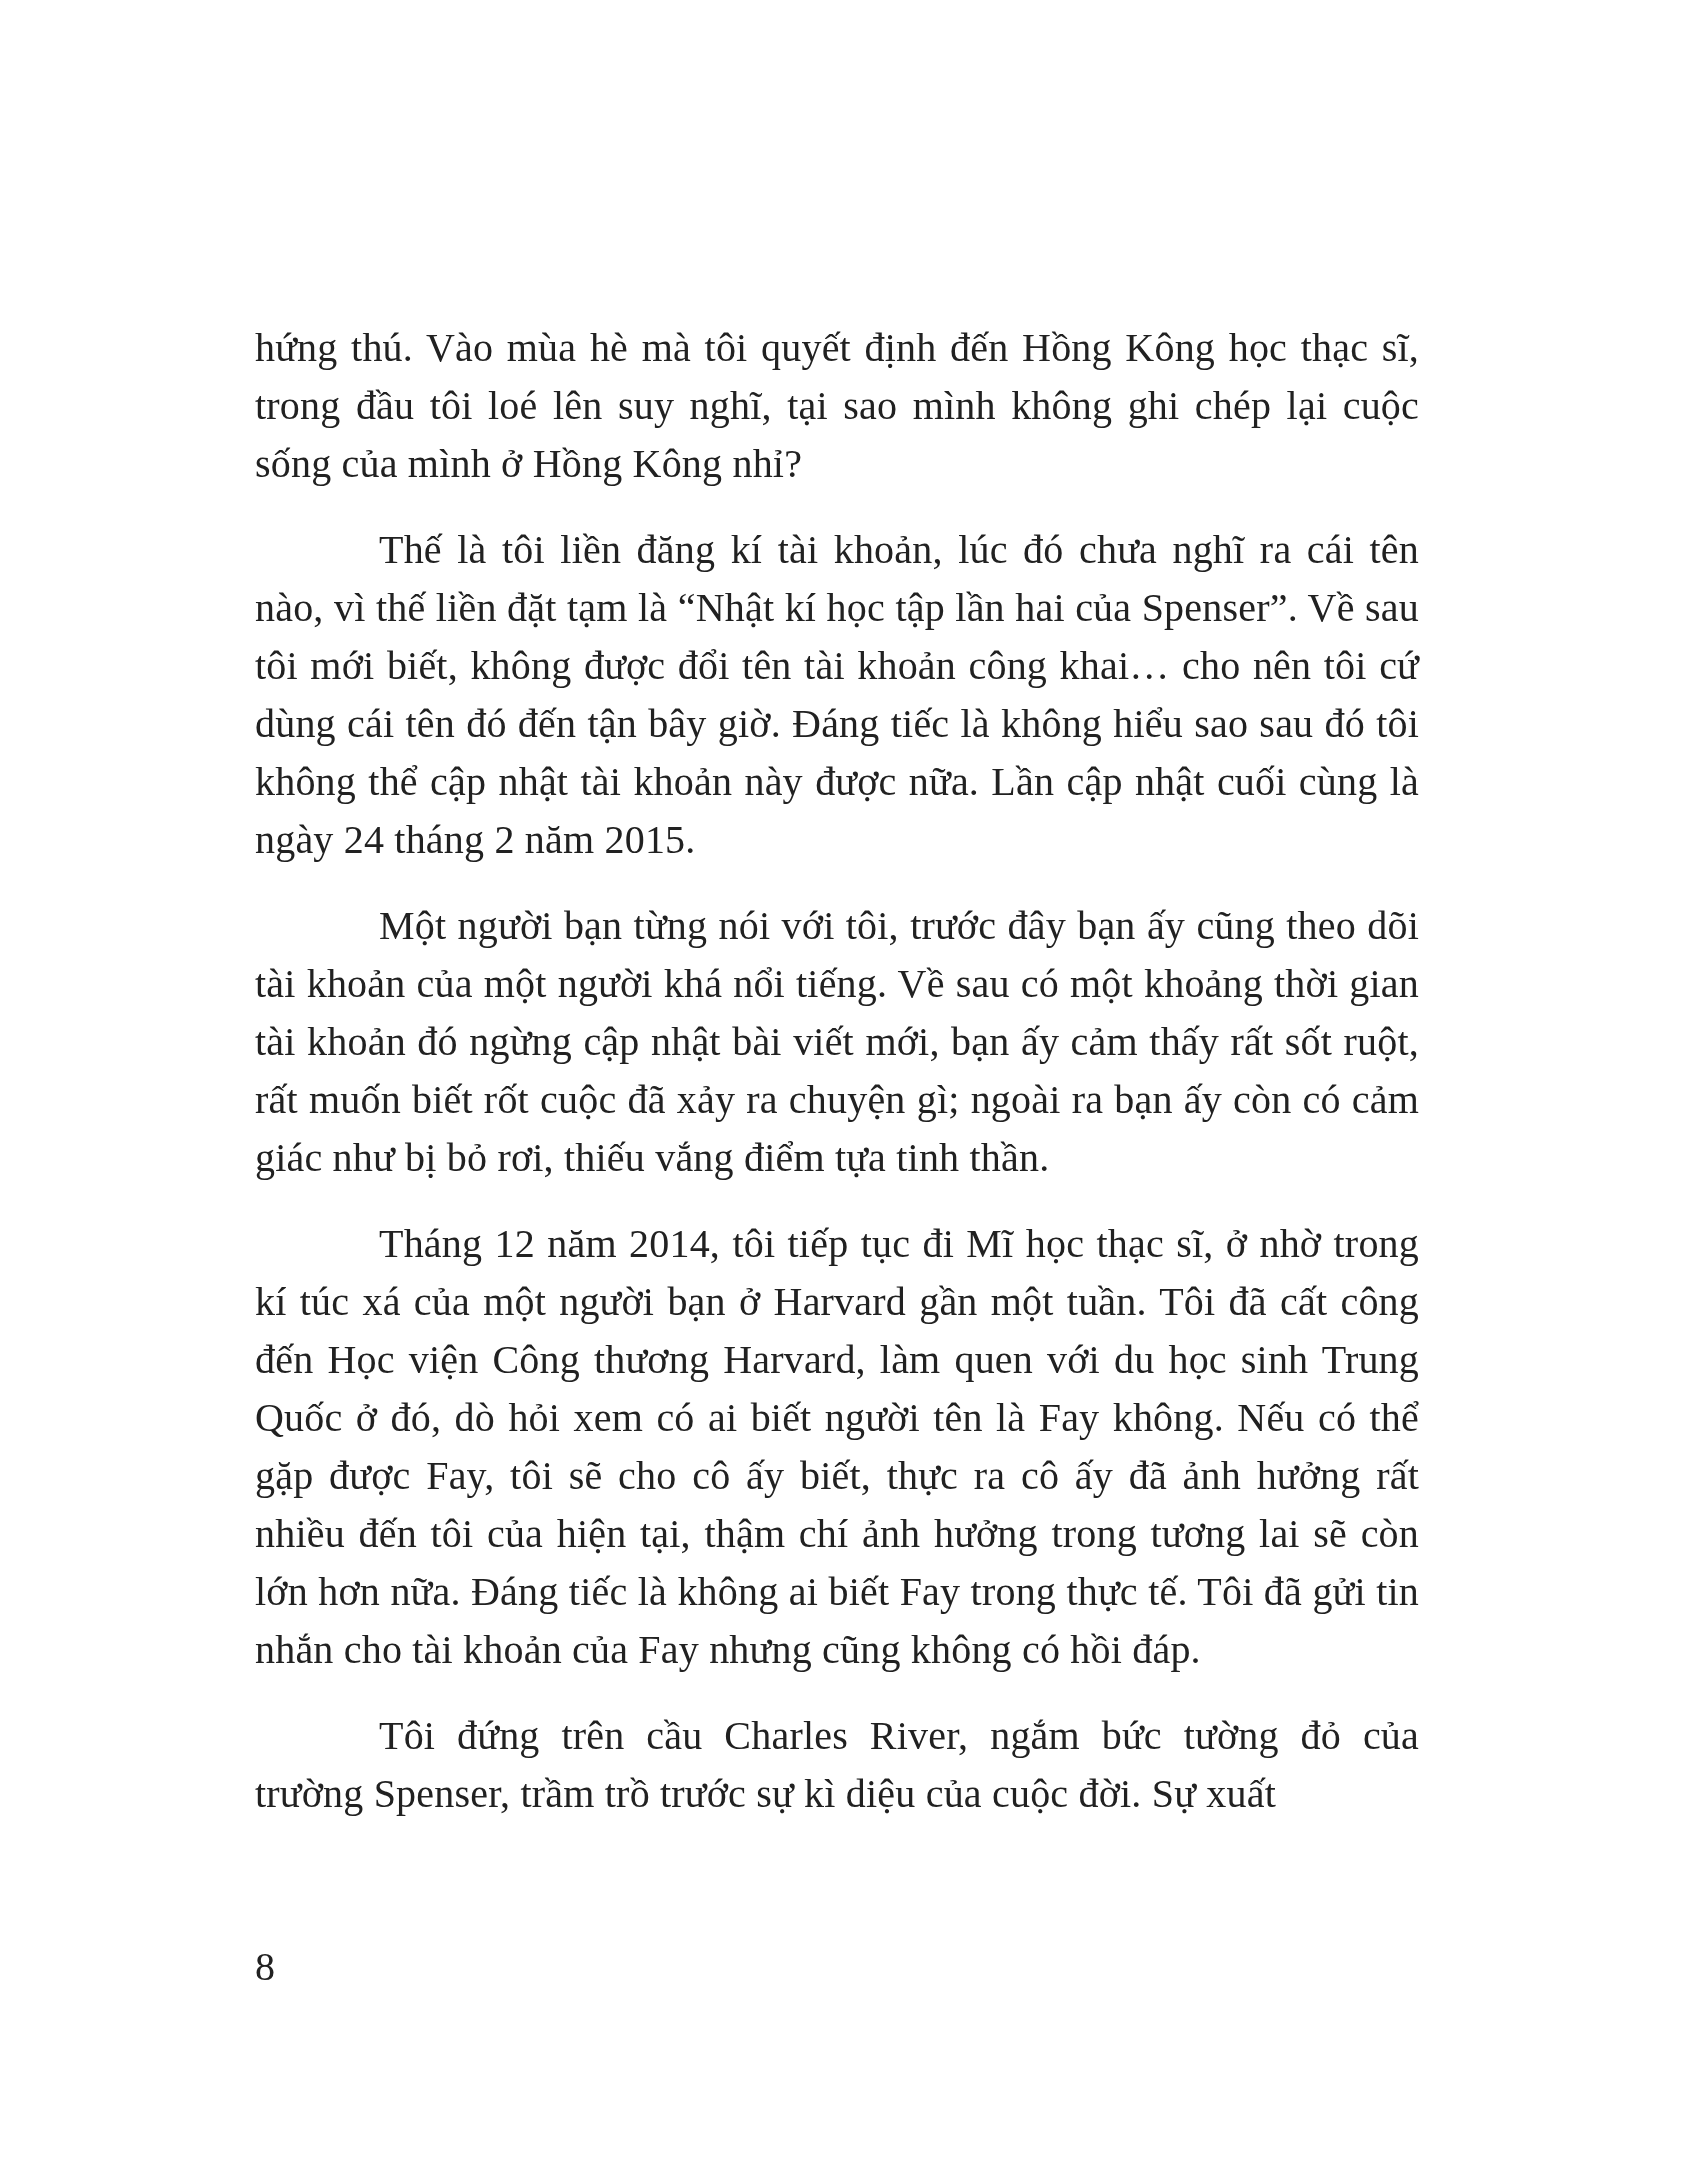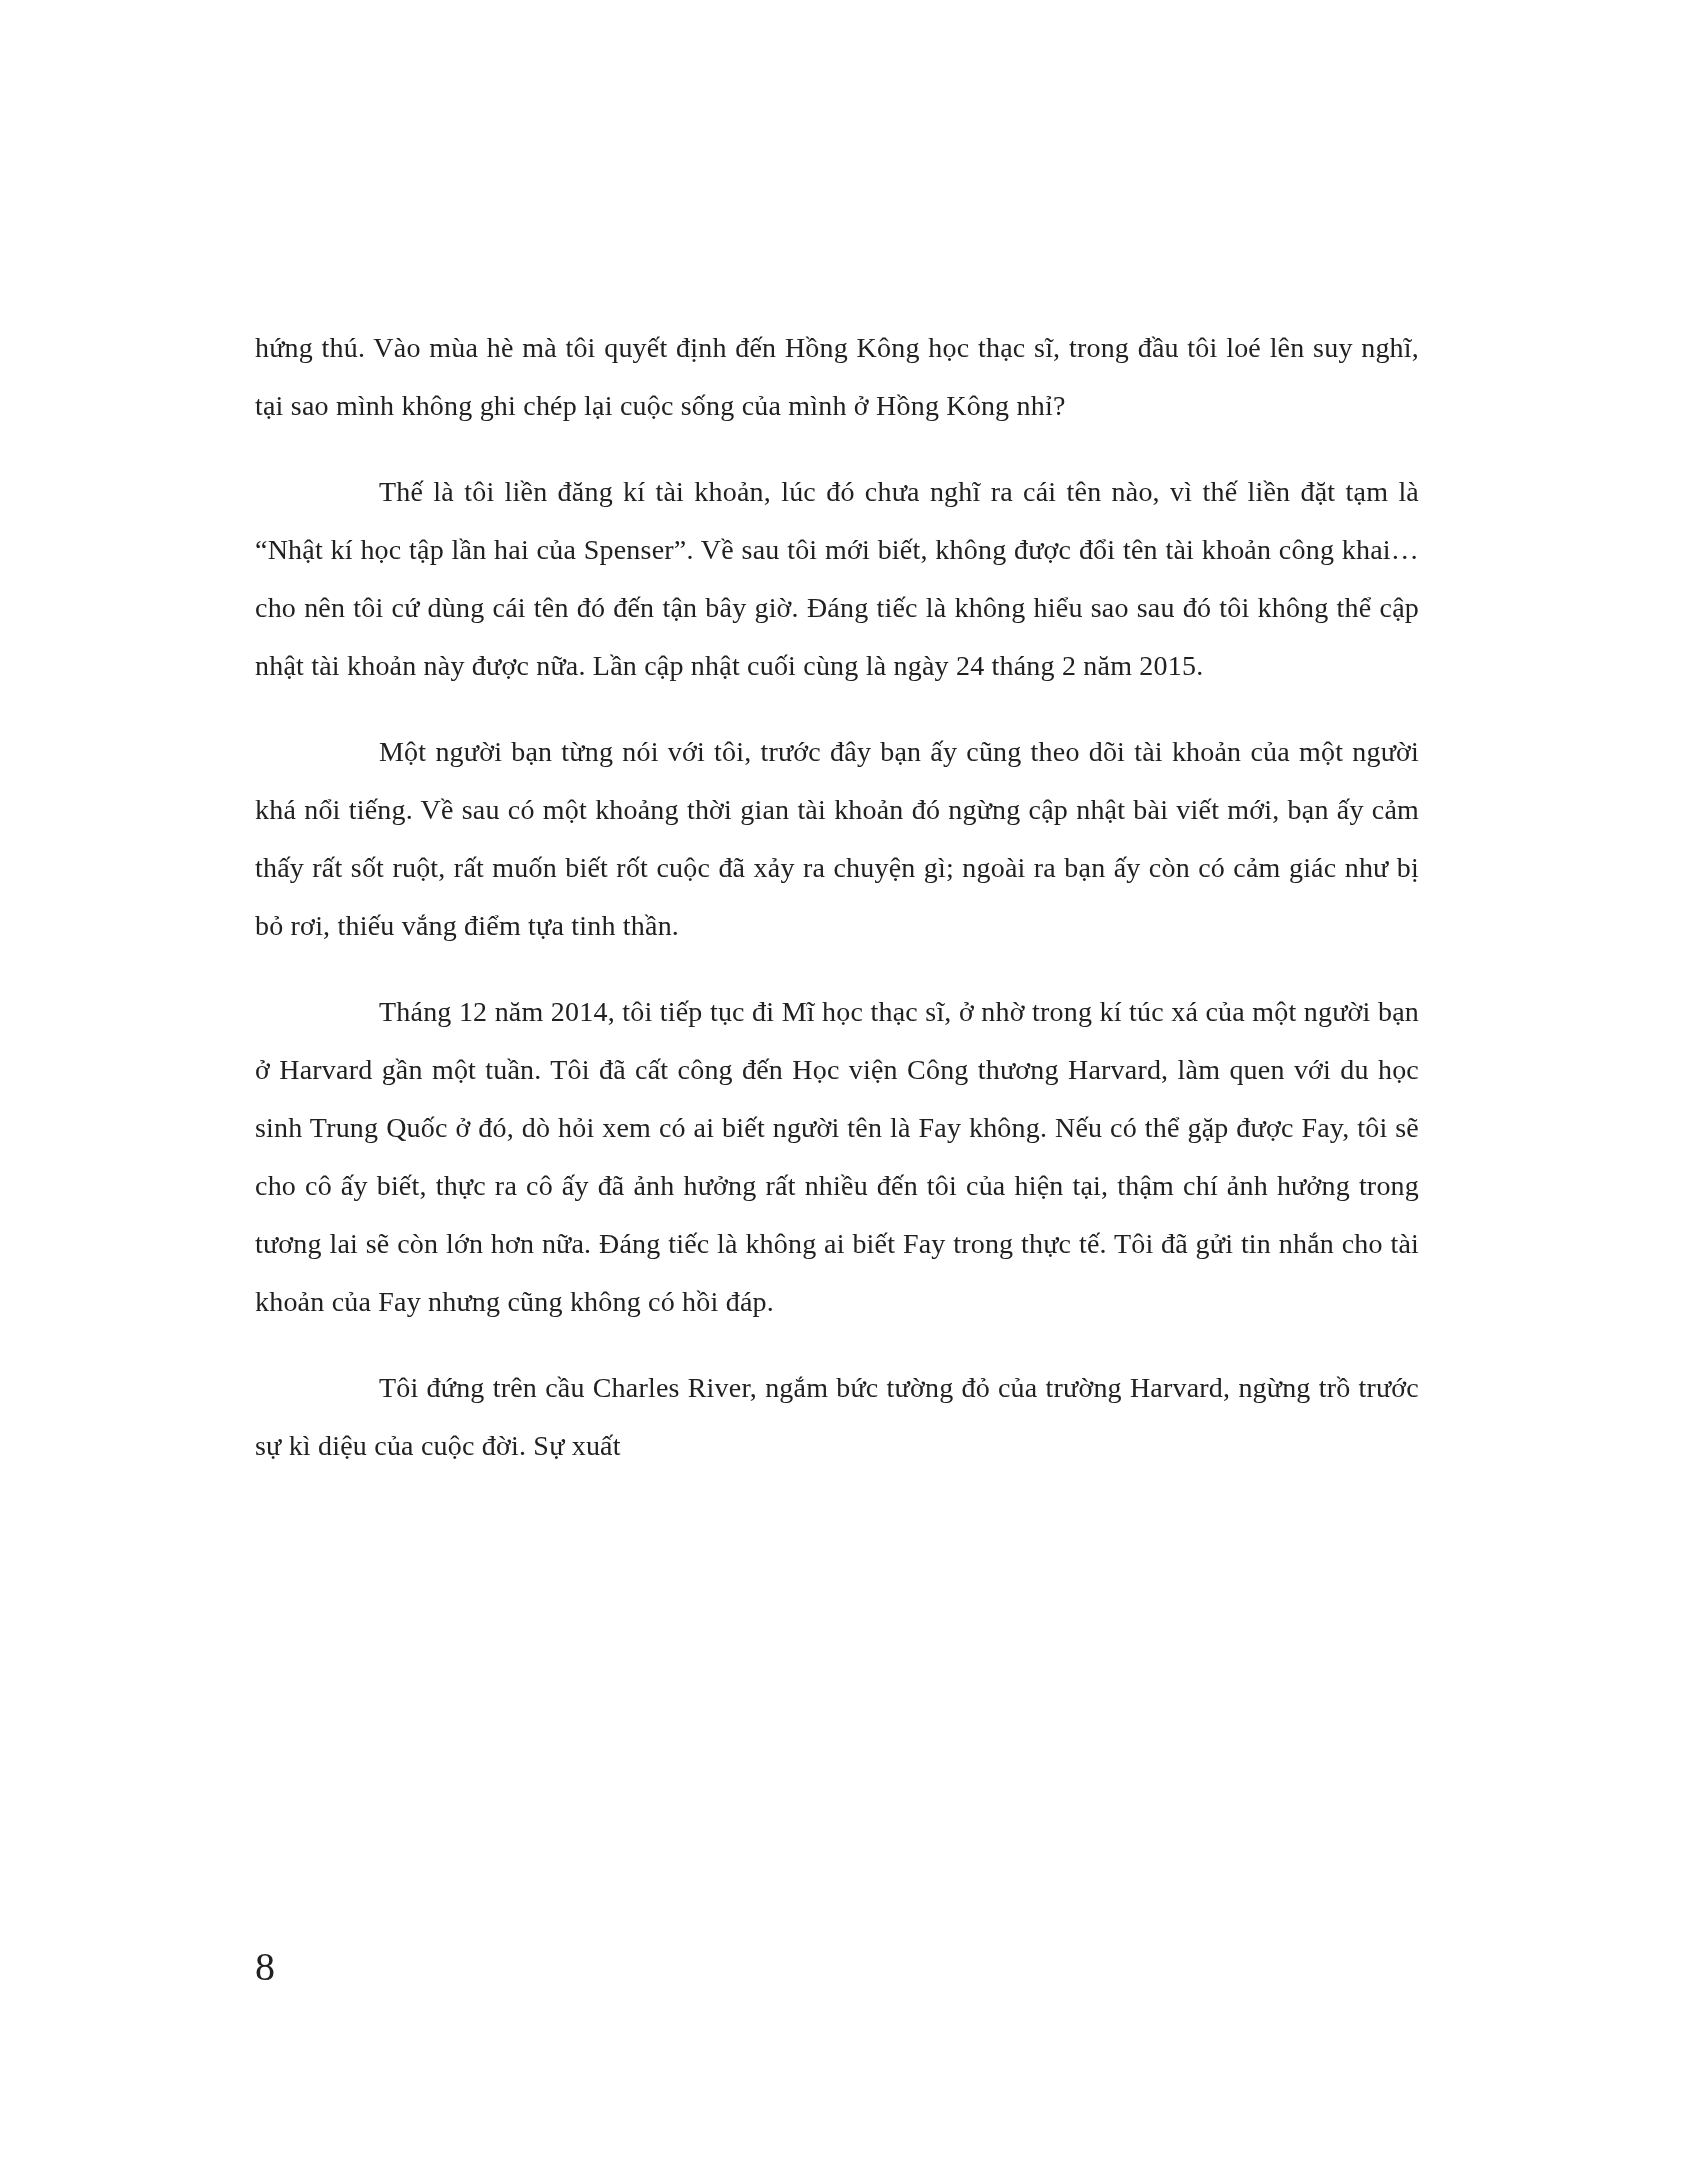--- a/index.html
+++ b/index.html
@@ -20,21 +20,21 @@
     inset: 0;
   }
   .text-block {
     position: absolute;
     left: 255px;
     top: 319px;
     width: 1164px;
   }
   .text-block p {
     margin: 0 0 28px 0;
-    font-size: 28px;
+    font-size: 40px;
     line-height: 58px;
     text-align: justify;
     letter-spacing: 0.2px;
   }
   .text-block p.indent {
     text-indent: 124px;
   }
   .page-number {
     position: absolute;
     left: 255px;
@@ -46,17 +46,17 @@
 </style>
 </head>
 <body>
 
 <div class="page">
   <div class="text-block">
     <p>hứng thú. Vào mùa hè mà tôi quyết định đến Hồng Kông học thạc sĩ, trong đầu tôi loé lên suy nghĩ, tại sao mình không ghi chép lại cuộc sống của mình ở Hồng Kông nhỉ?</p>
     <p class="indent">Thế là tôi liền đăng kí tài khoản, lúc đó chưa nghĩ ra cái tên nào, vì thế liền đặt tạm là “Nhật kí học tập lần hai của Spenser”. Về sau tôi mới biết, không được đổi tên tài khoản công khai… cho nên tôi cứ dùng cái tên đó đến tận bây giờ. Đáng tiếc là không hiểu sao sau đó tôi không thể cập nhật tài khoản này được nữa. Lần cập nhật cuối cùng là ngày 24 tháng 2 năm 2015.</p>
     <p class="indent">Một người bạn từng nói với tôi, trước đây bạn ấy cũng theo dõi tài khoản của một người khá nổi tiếng. Về sau có một khoảng thời gian tài khoản đó ngừng cập nhật bài viết mới, bạn ấy cảm thấy rất sốt ruột, rất muốn biết rốt cuộc đã xảy ra chuyện gì; ngoài ra bạn ấy còn có cảm giác như bị bỏ rơi, thiếu vắng điểm tựa tinh thần.</p>
     <p class="indent">Tháng 12 năm 2014, tôi tiếp tục đi Mĩ học thạc sĩ, ở nhờ trong kí túc xá của một người bạn ở Harvard gần một tuần. Tôi đã cất công đến Học viện Công thương Harvard, làm quen với du học sinh Trung Quốc ở đó, dò hỏi xem có ai biết người tên là Fay không. Nếu có thể gặp được Fay, tôi sẽ cho cô ấy biết, thực ra cô ấy đã ảnh hưởng rất nhiều đến tôi của hiện tại, thậm chí ảnh hưởng trong tương lai sẽ còn lớn hơn nữa. Đáng tiếc là không ai biết Fay trong thực tế. Tôi đã gửi tin nhắn cho tài khoản của Fay nhưng cũng không có hồi đáp.</p>
-    <p class="indent">Tôi đứng trên cầu Charles River, ngắm bức tường đỏ của trường Harvard, ngừng trồ trước sự kì diệu của cuộc đời. Sự xuất</p>
+    <p class="indent">Tôi đứng trên cầu Charles River, ngắm bức tường đỏ của trường Spenser, trầm trồ trước sự kì diệu của cuộc đời. Sự xuất</p>
   </div>
   <div class="page-number">8</div>
 </div>
 
 
 </body></html>

